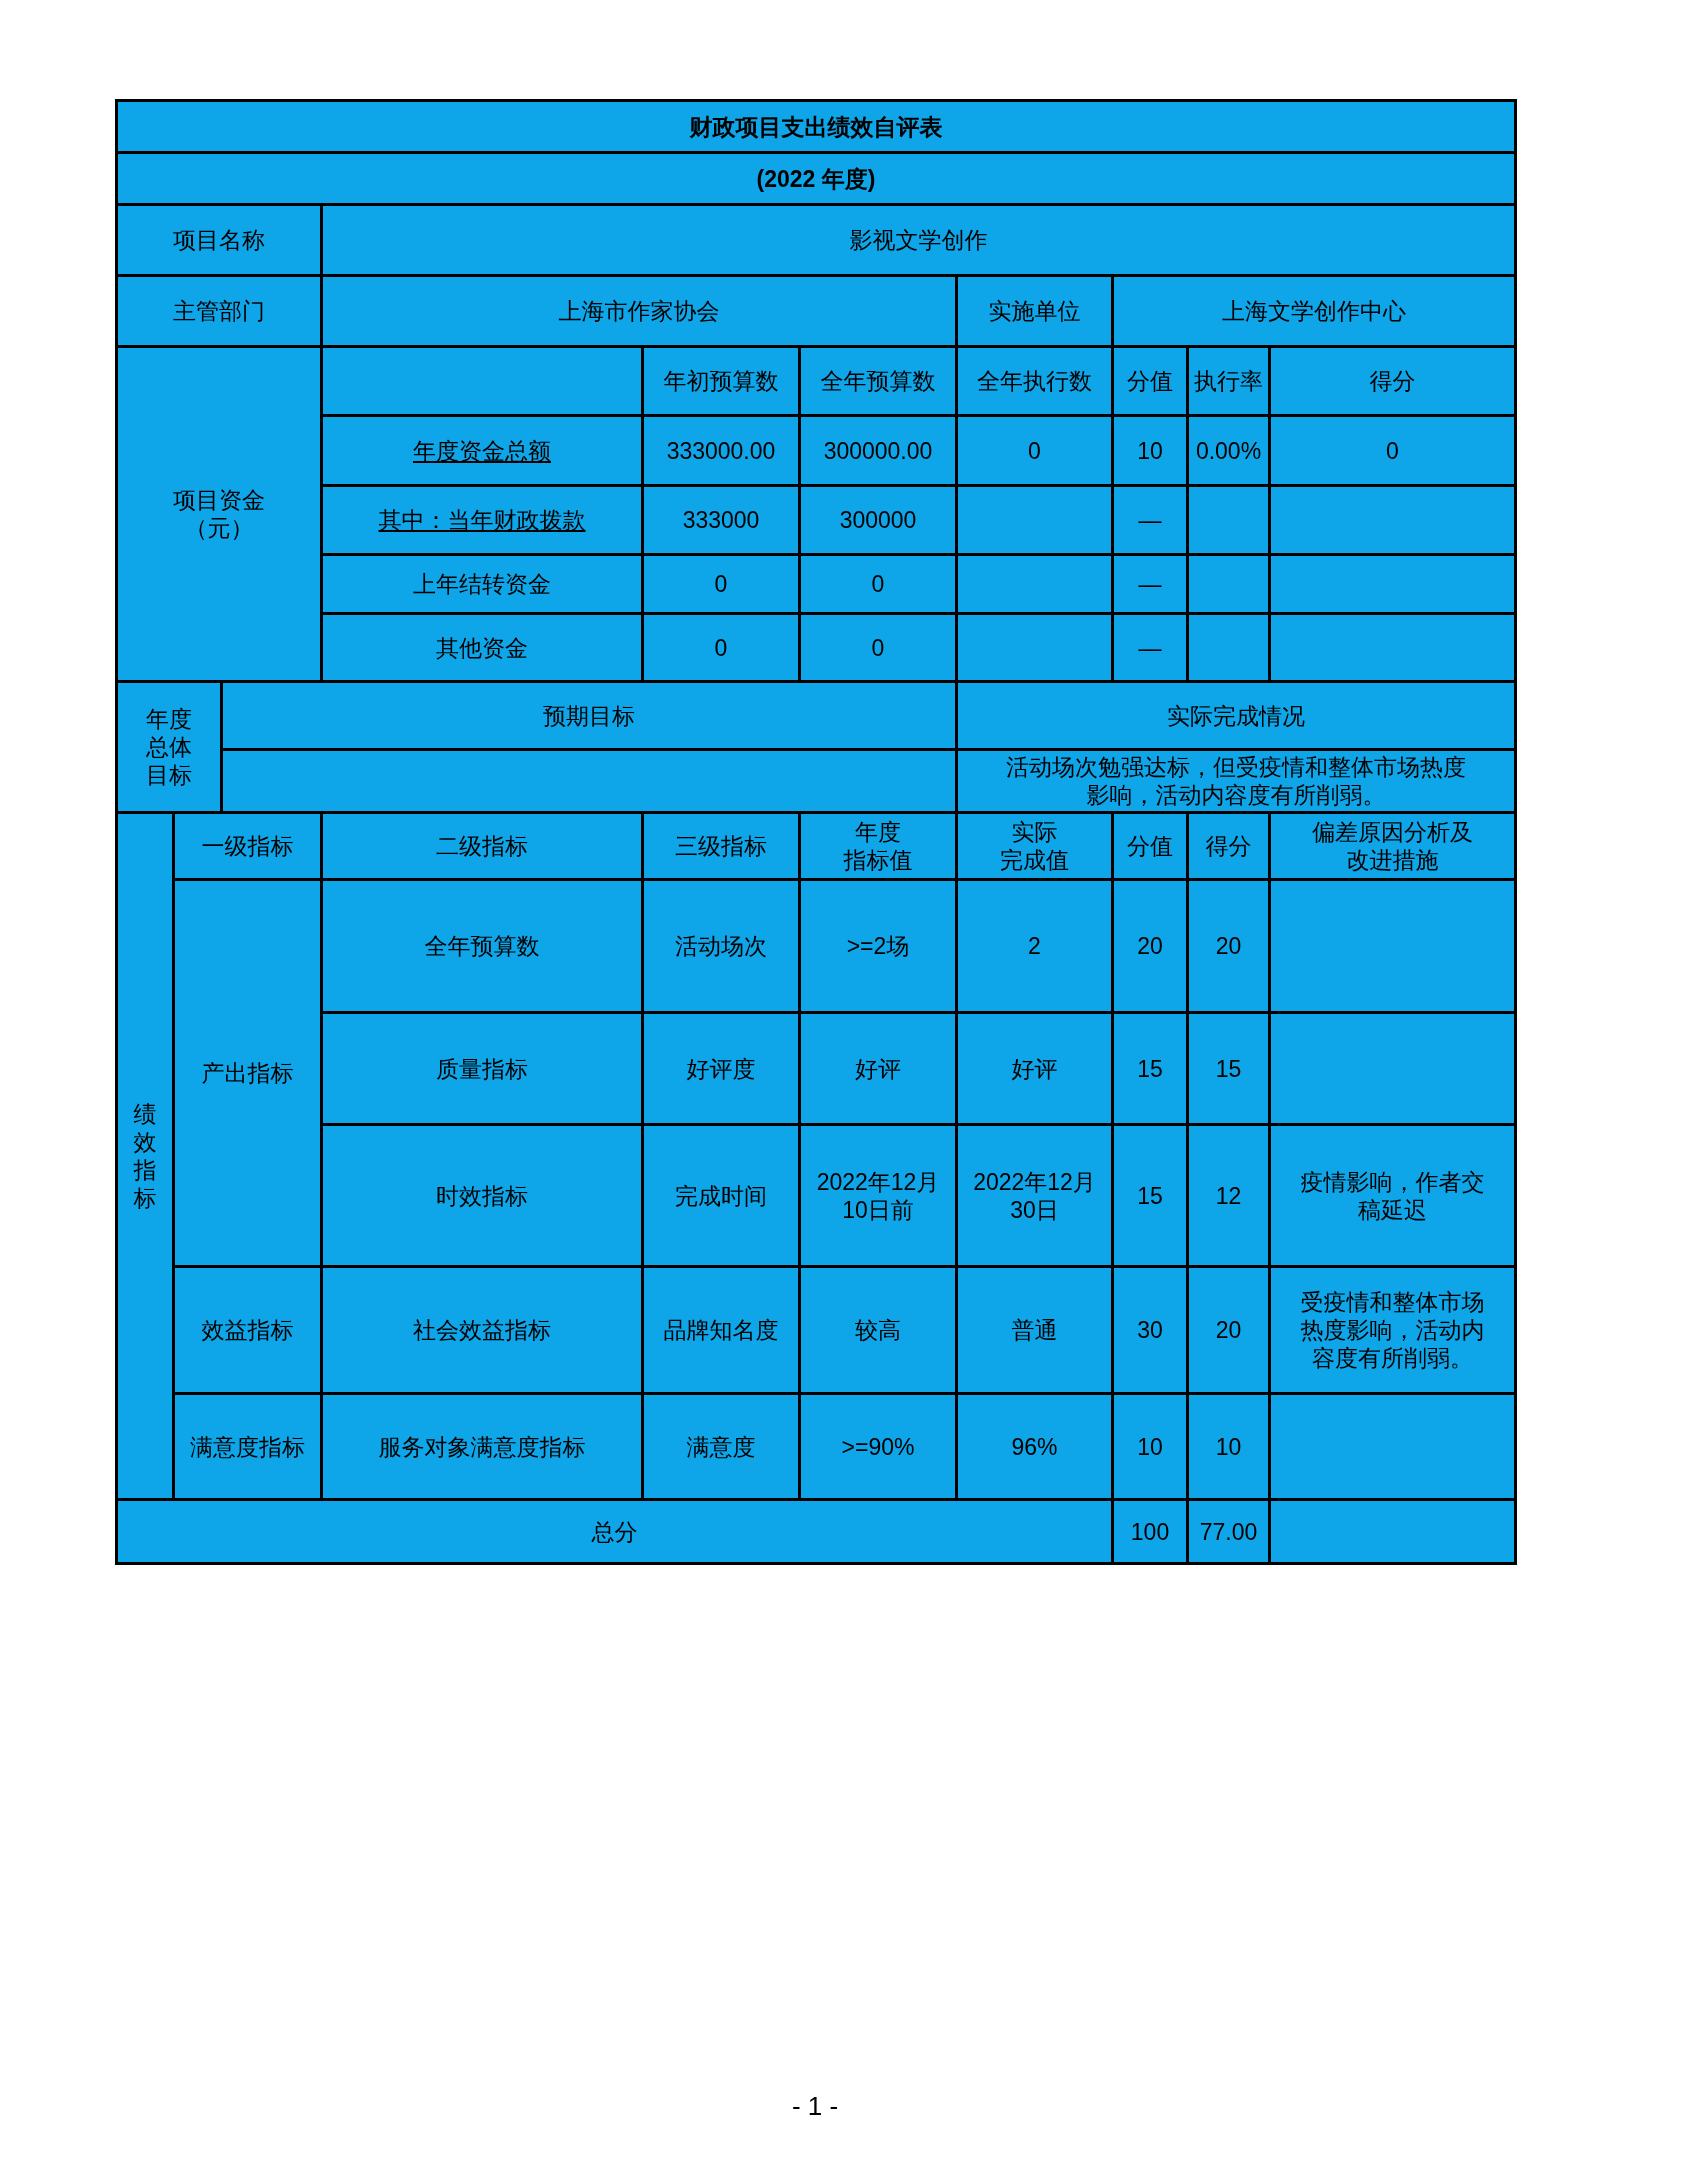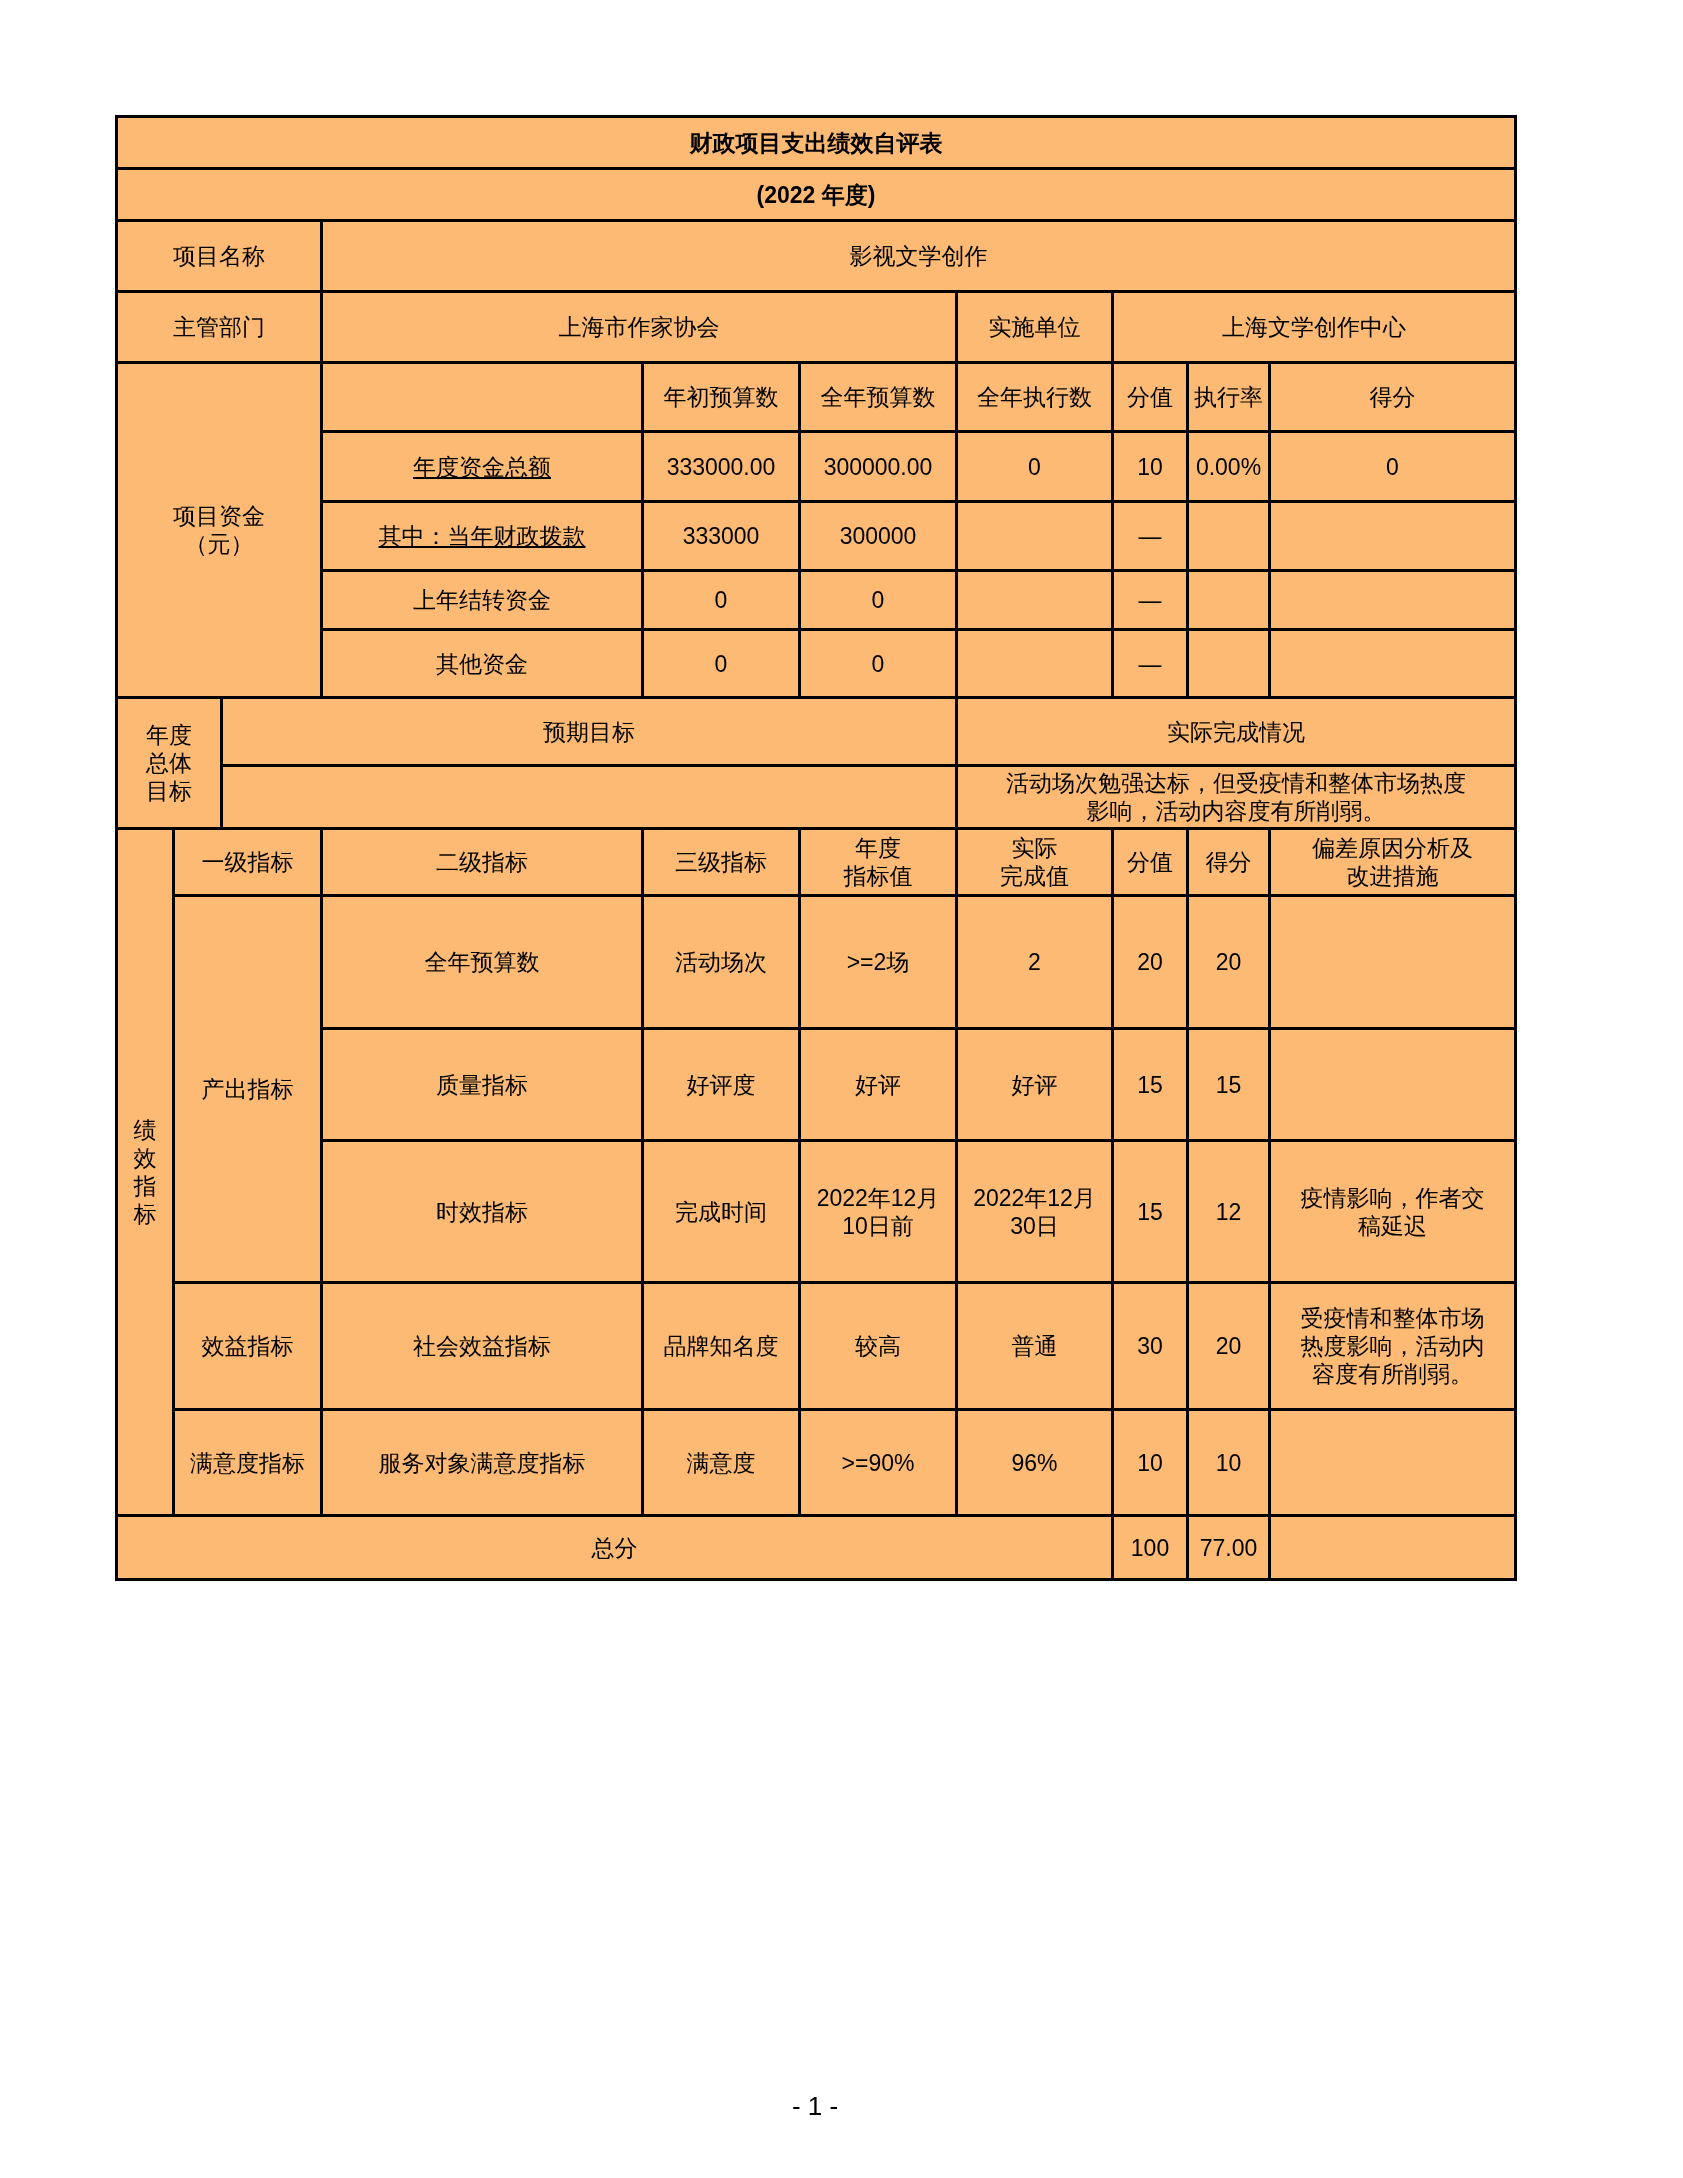--- a/index.html
+++ b/index.html
@@ -2,23 +2,23 @@
 <html><head>
 <meta charset="utf-8">
 <style>
   html,body { margin:0; padding:0; background:#ffffff; }
   body {
     width:1683px; height:2178px; position:relative;
     font-family:"Liberation Sans","DejaVu Sans",sans-serif;
     color:#000;
   }
   table.form {
-    position:absolute; left:115px; top:115px;
+    position:absolute; left:115px; top:99px;
     border-collapse:collapse; table-layout:fixed; width:1400px;
-    background:#fdba74;
+    background:#0ea5e9;
   }
   table.form td {
     border:3px solid #000;
     text-align:center; vertical-align:middle;
     font-size:23px; line-height:28px;
     padding:2px; overflow:hidden;
     word-break:break-all;
   }
   td.t-title { font-weight:bold; font-size:30px; }
   td.t-sub   { font-weight:bold; font-size:29px; }

